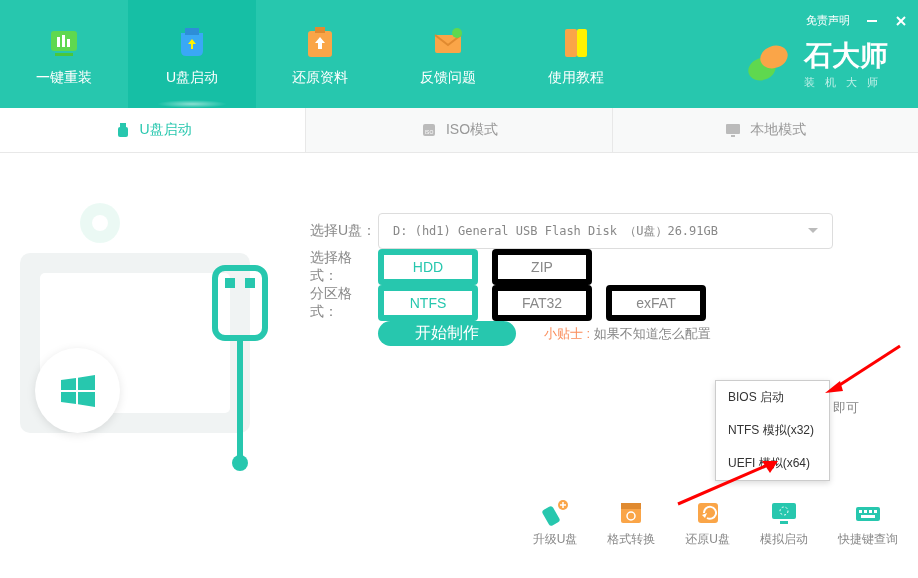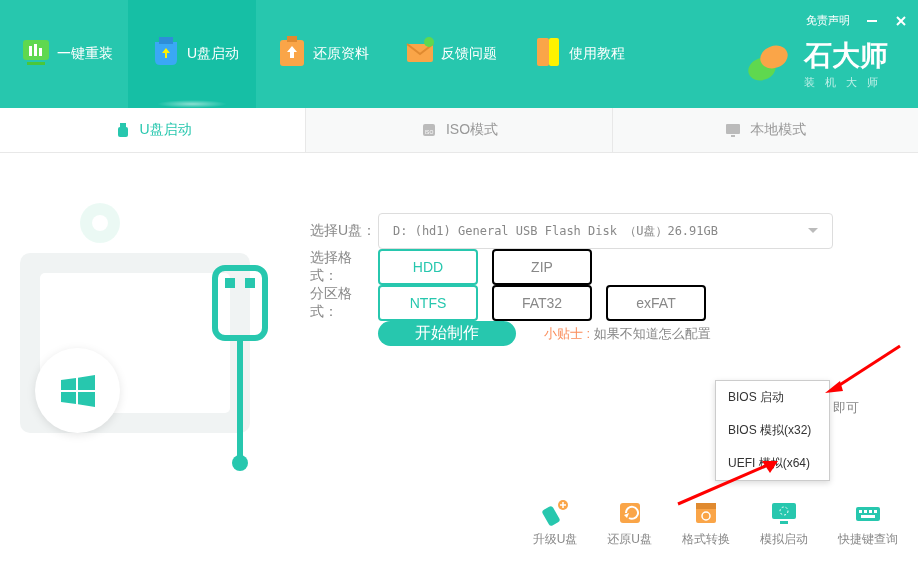--- a/index.html
+++ b/index.html
@@ -25,21 +25,21 @@
       align-items: center;
       gap: 15px;
       color: #fff;
       font-size: 11px;
     }
     .titlebar-right span { cursor: pointer; }
     .titlebar-icon { width: 14px; height: 14px; display: inline-block; }
     .nav-item {
       width: 128px;
       display: flex;
-      flex-direction: row;
+      flex-direction: column;
       align-items: center;
       justify-content: center;
       color: #fff;
       font-size: 14px;
       cursor: pointer;
       position: relative;
     }
     .nav-item.active { background: #16bfa5; }
     .nav-glow {
       position: absolute;
@@ -163,21 +163,21 @@
       position: absolute;
       right: 14px;
       top: 50%;
       margin-top: -3px;
       border: 5px solid transparent;
       border-top-color: #bbb;
     }
     .opt-btn {
       width: 100px;
       height: 36px;
-      border: 2px solid #000000;
+      border: 6px solid #000000;
       border-radius: 4px;
       display: flex;
       align-items: center;
       justify-content: center;
       margin-right: 14px;
       font-size: 14px;
       color: #888;
       cursor: pointer;
     }
     .opt-btn.selected { border-color: #27c7ae; color: #27c7ae; }
@@ -419,36 +419,36 @@
             <rect x="6" y="10" width="12" height="18" rx="3" fill="#27c7ae" transform="rotate(-30 12 19)"></rect>
             <circle cx="24" cy="8" r="5" fill="#faa548"></circle>
             <path d="M24,5 L24,11 M21,8 L27,8" stroke="#fff" stroke-width="1.5"></path>
           </svg>
       </div>
       <span>升级U盘</span>
     </div>
     <div class="action-item">
       <div class="action-icon">
         <svg width="32" height="32" viewBox="0 0 32 32">
+            <rect x="6" y="6" width="20" height="20" rx="2" fill="#faa548"></rect>
+            <rect x="6" y="6" width="20" height="6" fill="#e08a30"></rect>
+            <circle cx="16" cy="19" r="4" fill="none" stroke="#fff" stroke-width="1.5"></circle>
+          </svg>
+      </div>
+      <span>格式转换</span>
+    </div>
+    <div class="action-item">
+      <div class="action-icon">
+        <svg width="32" height="32" viewBox="0 0 32 32">
             <rect x="6" y="6" width="20" height="20" rx="3" fill="#faa548"></rect>
             <path d="M12,16 a6,6 0 1,1 3,5" fill="none" stroke="#fff" stroke-width="2"></path>
             <path d="M10,18 L13,21 L15,16" fill="#fff"></path>
           </svg>
       </div>
       <span>还原U盘</span>
-    </div>
-    <div class="action-item">
-      <div class="action-icon">
-        <svg width="32" height="32" viewBox="0 0 32 32">
-            <rect x="6" y="6" width="20" height="20" rx="2" fill="#faa548"></rect>
-            <rect x="6" y="6" width="20" height="6" fill="#e08a30"></rect>
-            <circle cx="16" cy="19" r="4" fill="none" stroke="#fff" stroke-width="1.5"></circle>
-          </svg>
-      </div>
-      <span>格式转换</span>
     </div>
     <div class="action-item">
       <div class="action-icon">
         <svg width="32" height="32" viewBox="0 0 32 32">
             <rect x="4" y="6" width="24" height="16" rx="2" fill="#27c7ae"></rect>
             <rect x="12" y="24" width="8" height="3" fill="#27c7ae"></rect>
             <circle cx="16" cy="14" r="4" fill="none" stroke="#fff" stroke-width="1" stroke-dasharray="2,2"></circle>
           </svg>
       </div>
       <span>模拟启动</span>
@@ -464,21 +464,21 @@
             <rect x="9" y="18" width="14" height="3" fill="#fff"></rect>
           </svg>
       </div>
       <span>快捷键查询</span>
     </div>
   </div>
 </div>
 
 <div class="context-menu">
   <div class="context-item">BIOS 启动</div>
-  <div class="context-item">BIOS 模拟(x32)</div>
+  <div class="context-item">NTFS 模拟(x32)</div>
   <div class="context-item">UEFI 模拟(x64)</div>
 </div>
 
 <svg class="arrow" style="top:343px; left:825px;" width="80" height="50" viewBox="0 0 80 50">
   <line x1="75" y1="3" x2="10" y2="45" stroke="#ff0000" stroke-width="3"></line>
   <polygon points="0,50 15,38 18,48" fill="#ff0000"></polygon>
 </svg>
 <svg class="arrow" style="top:459px; left:670px;" width="110" height="50" viewBox="0 0 110 50">
   <line x1="8" y1="45" x2="100" y2="5" stroke="#ff0000" stroke-width="3"></line>
   <polygon points="108,2 92,2 100,14" fill="#ff0000"></polygon>

